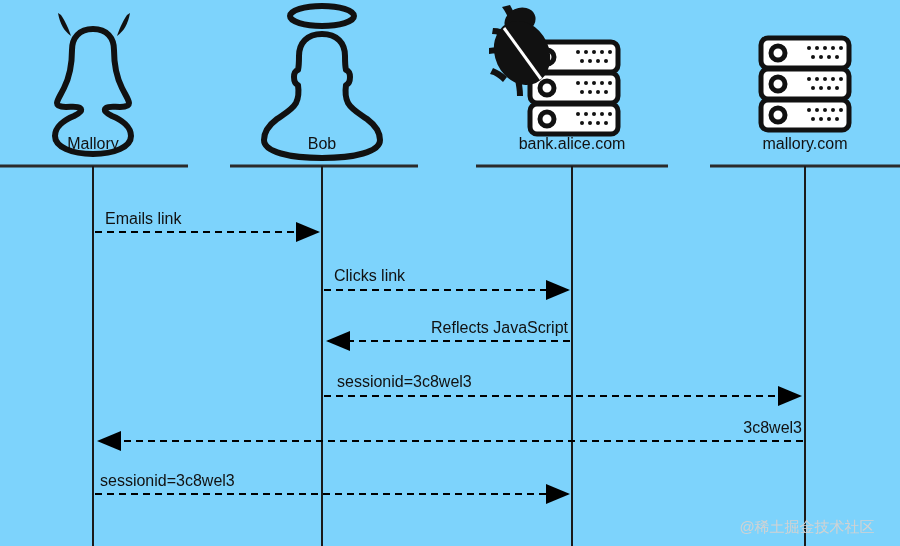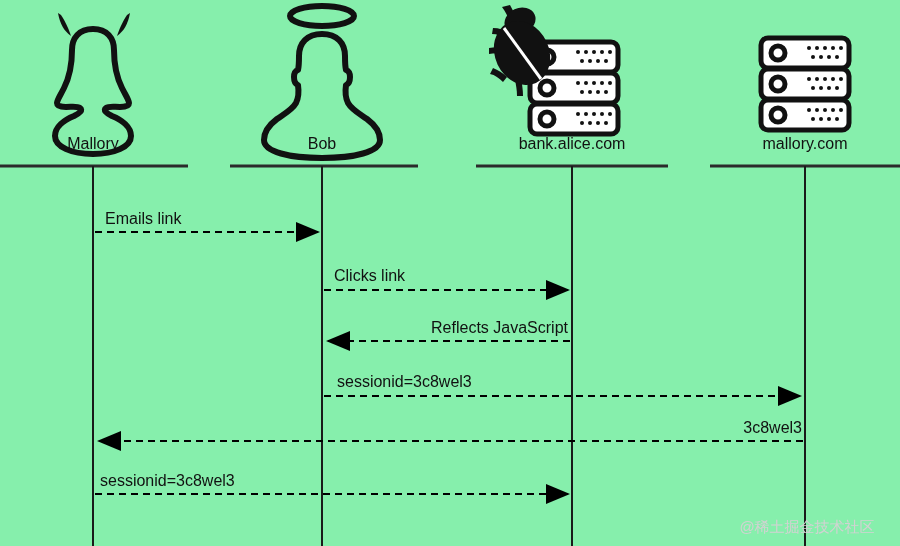--- a/index.html
+++ b/index.html
@@ -8,21 +8,21 @@
     background: #ffffff;
   }
   body {
     font-family: "Liberation Sans", sans-serif;
     color: #000000;
   }
   #diagram-root {
     position: relative;
     width: 900px;
     height: 546px;
-    background: #86efac;
+    background: #7dd3fc;
     overflow: hidden;
   }
   #diagram-svg {
     position: absolute;
     left: 0;
     top: 0;
     width: 900px;
     height: 546px;
     display: block;
   }

